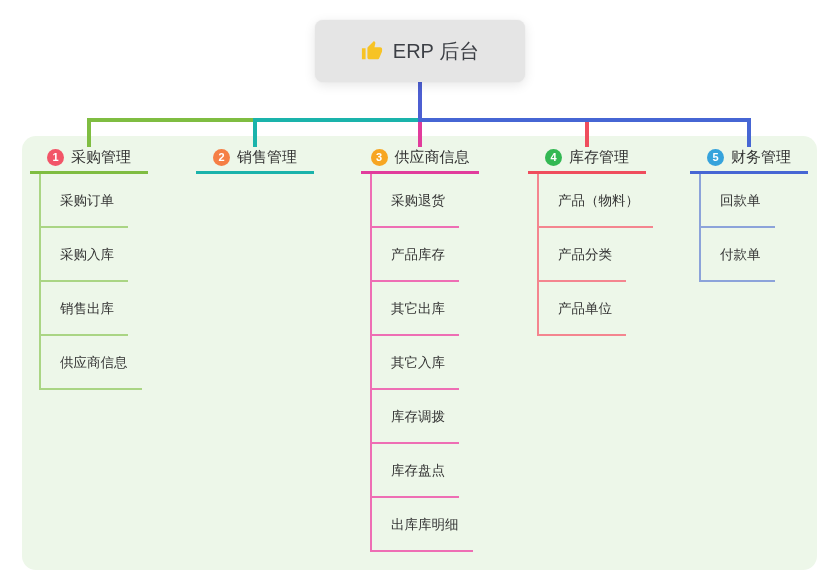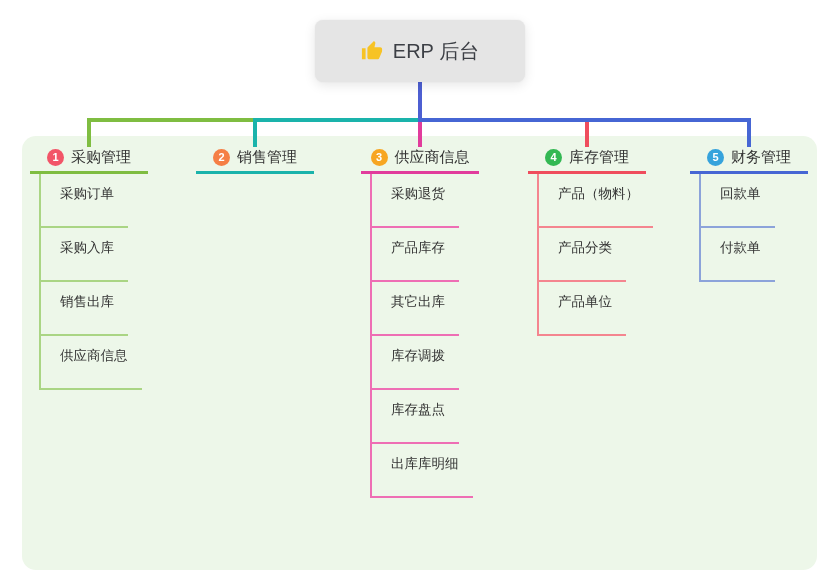--- a/index.html
+++ b/index.html
@@ -46,21 +46,21 @@
   }
   .child {
     height: 54px; width: max-content; min-width: 72px;
     display: flex; align-items: flex-end;
     padding: 0 14px 0 19px;
     border-bottom: 2px solid var(--cline);
     cursor: pointer;
   }
   .child-label {
     font-size: 13.5px; color: #333333;
-    padding-bottom: 23px; white-space: nowrap;
+    padding-bottom: 16px; white-space: nowrap;
   }
 </style>
 </head>
 <body>
 
 <div class="stage">
   <div class="panel"></div>
   <div id="connectors">
       <div class="seg" style="left: 87px; top: 118px; width: 168px; height: 4px; background: rgb(127, 189, 65);"></div>
       <div class="seg" style="left: 253px; top: 118px; width: 169px; height: 4px; background: rgb(26, 179, 171);"></div>
@@ -120,20 +120,23 @@
           <div class="child">
             <span class="child-label">采购退货</span>
           </div>
           <div class="child">
             <span class="child-label">产品库存</span>
           </div>
           <div class="child">
             <span class="child-label">其它出库</span>
           </div>
           <div class="child">
+            <span class="child-label">其它入库</span>
+          </div>
+          <div class="child">
             <span class="child-label">库存调拨</span>
           </div>
           <div class="child">
             <span class="child-label">库存盘点</span>
           </div>
           <div class="child">
             <span class="child-label">出库库明细</span>
           </div>
         </div>
   </div>

